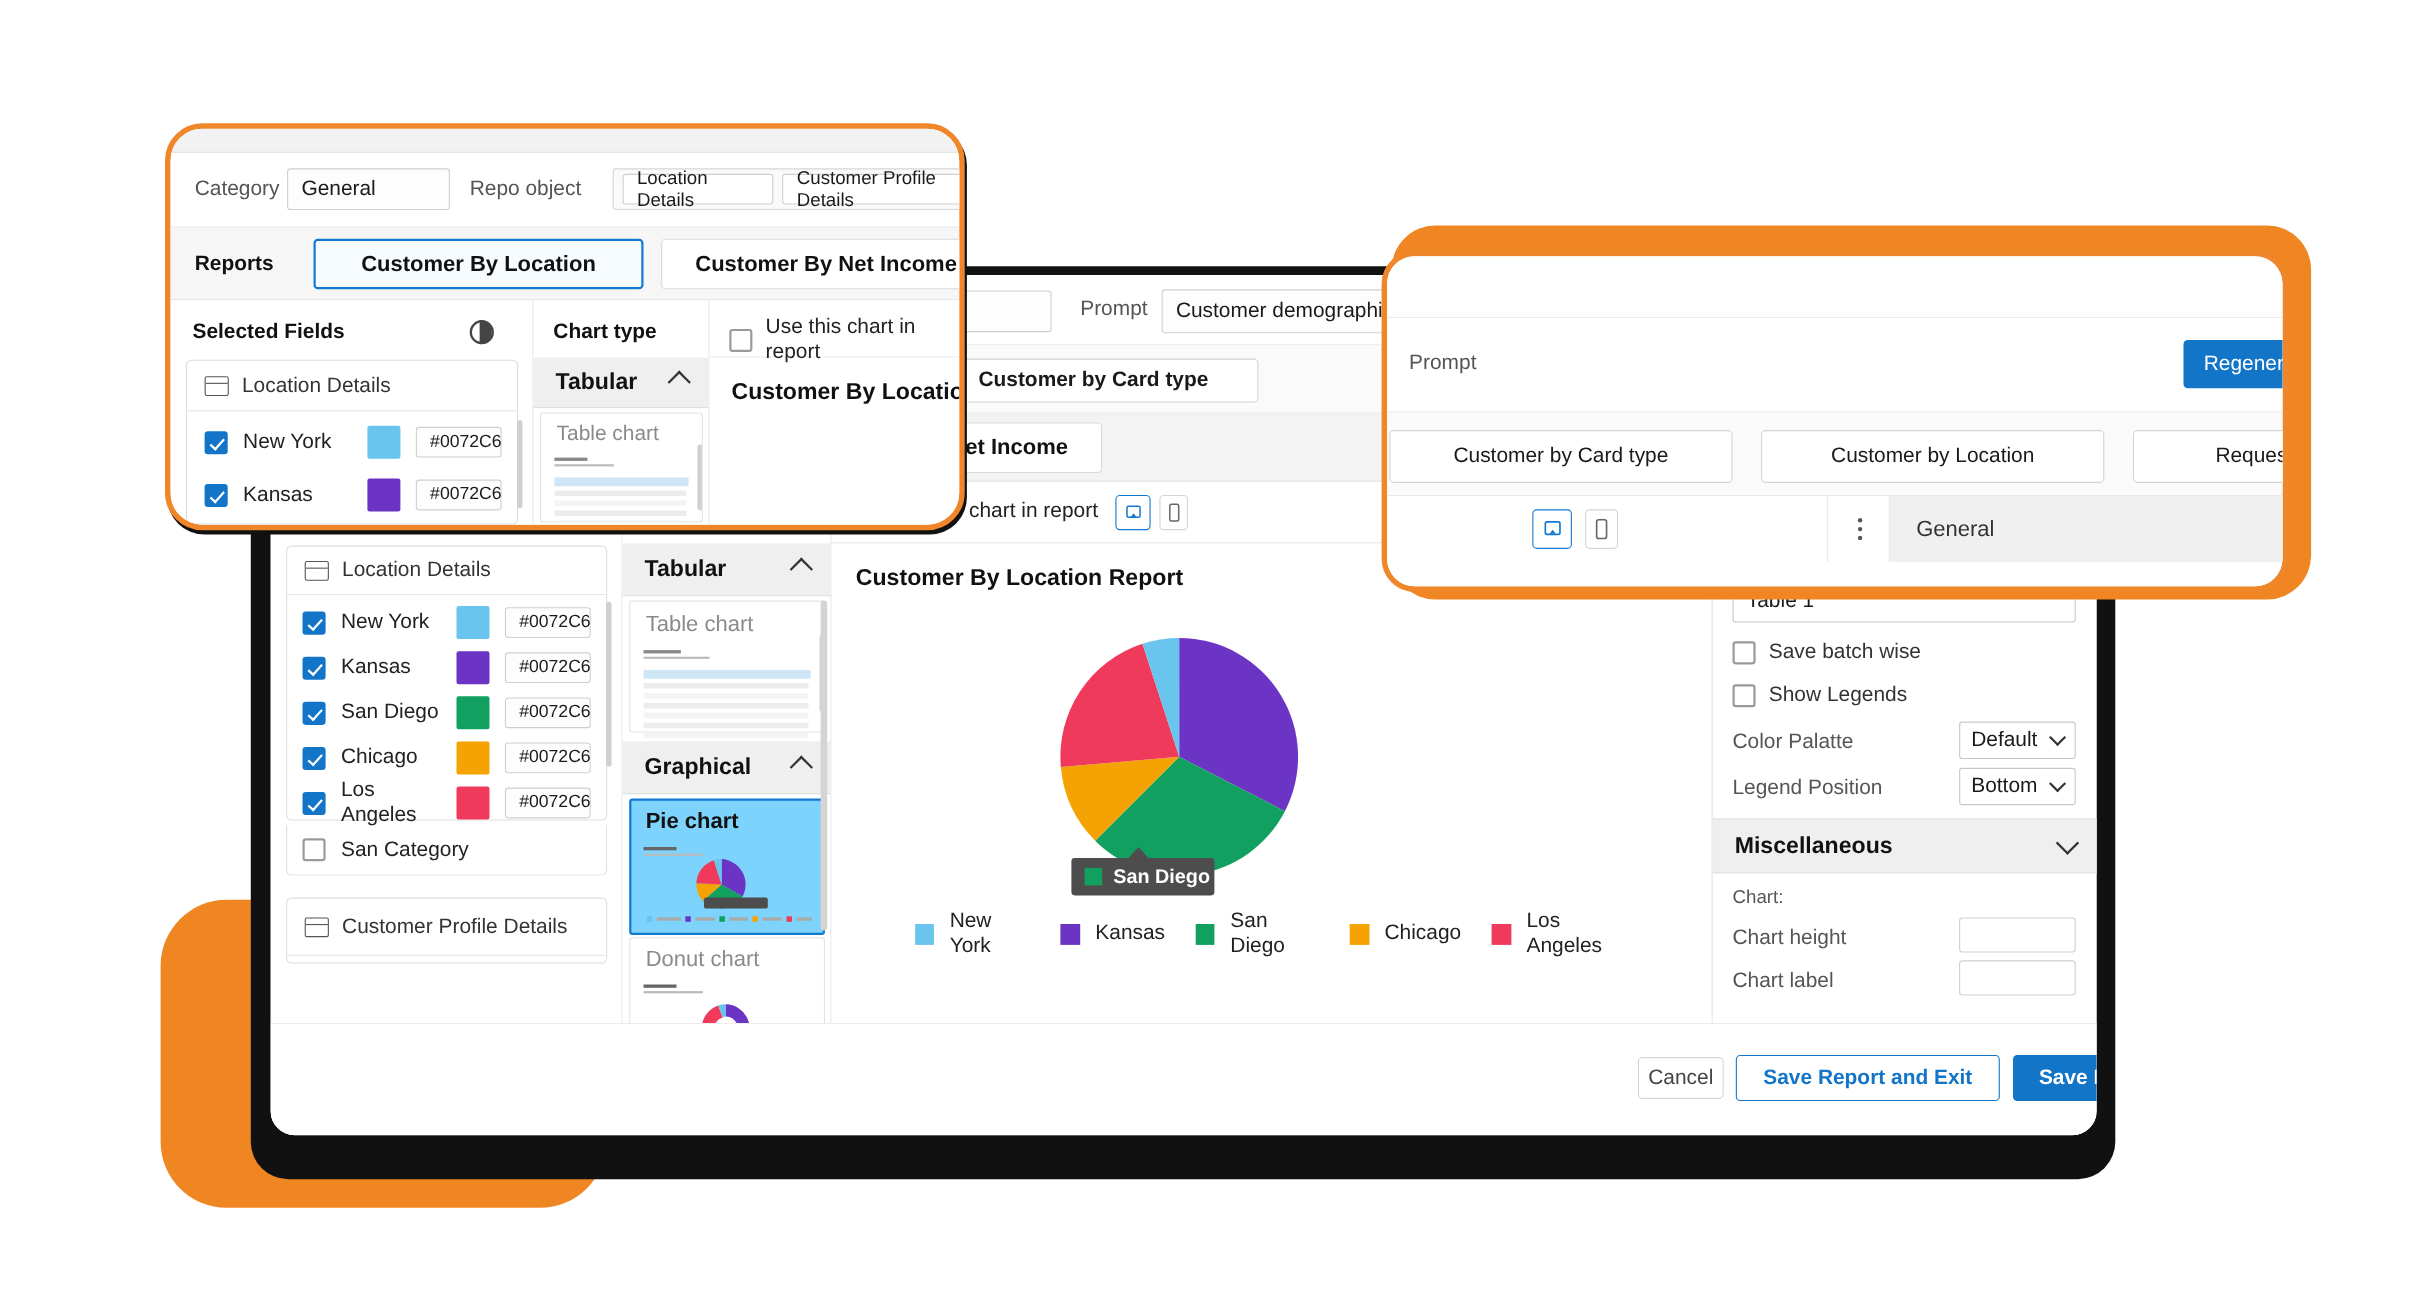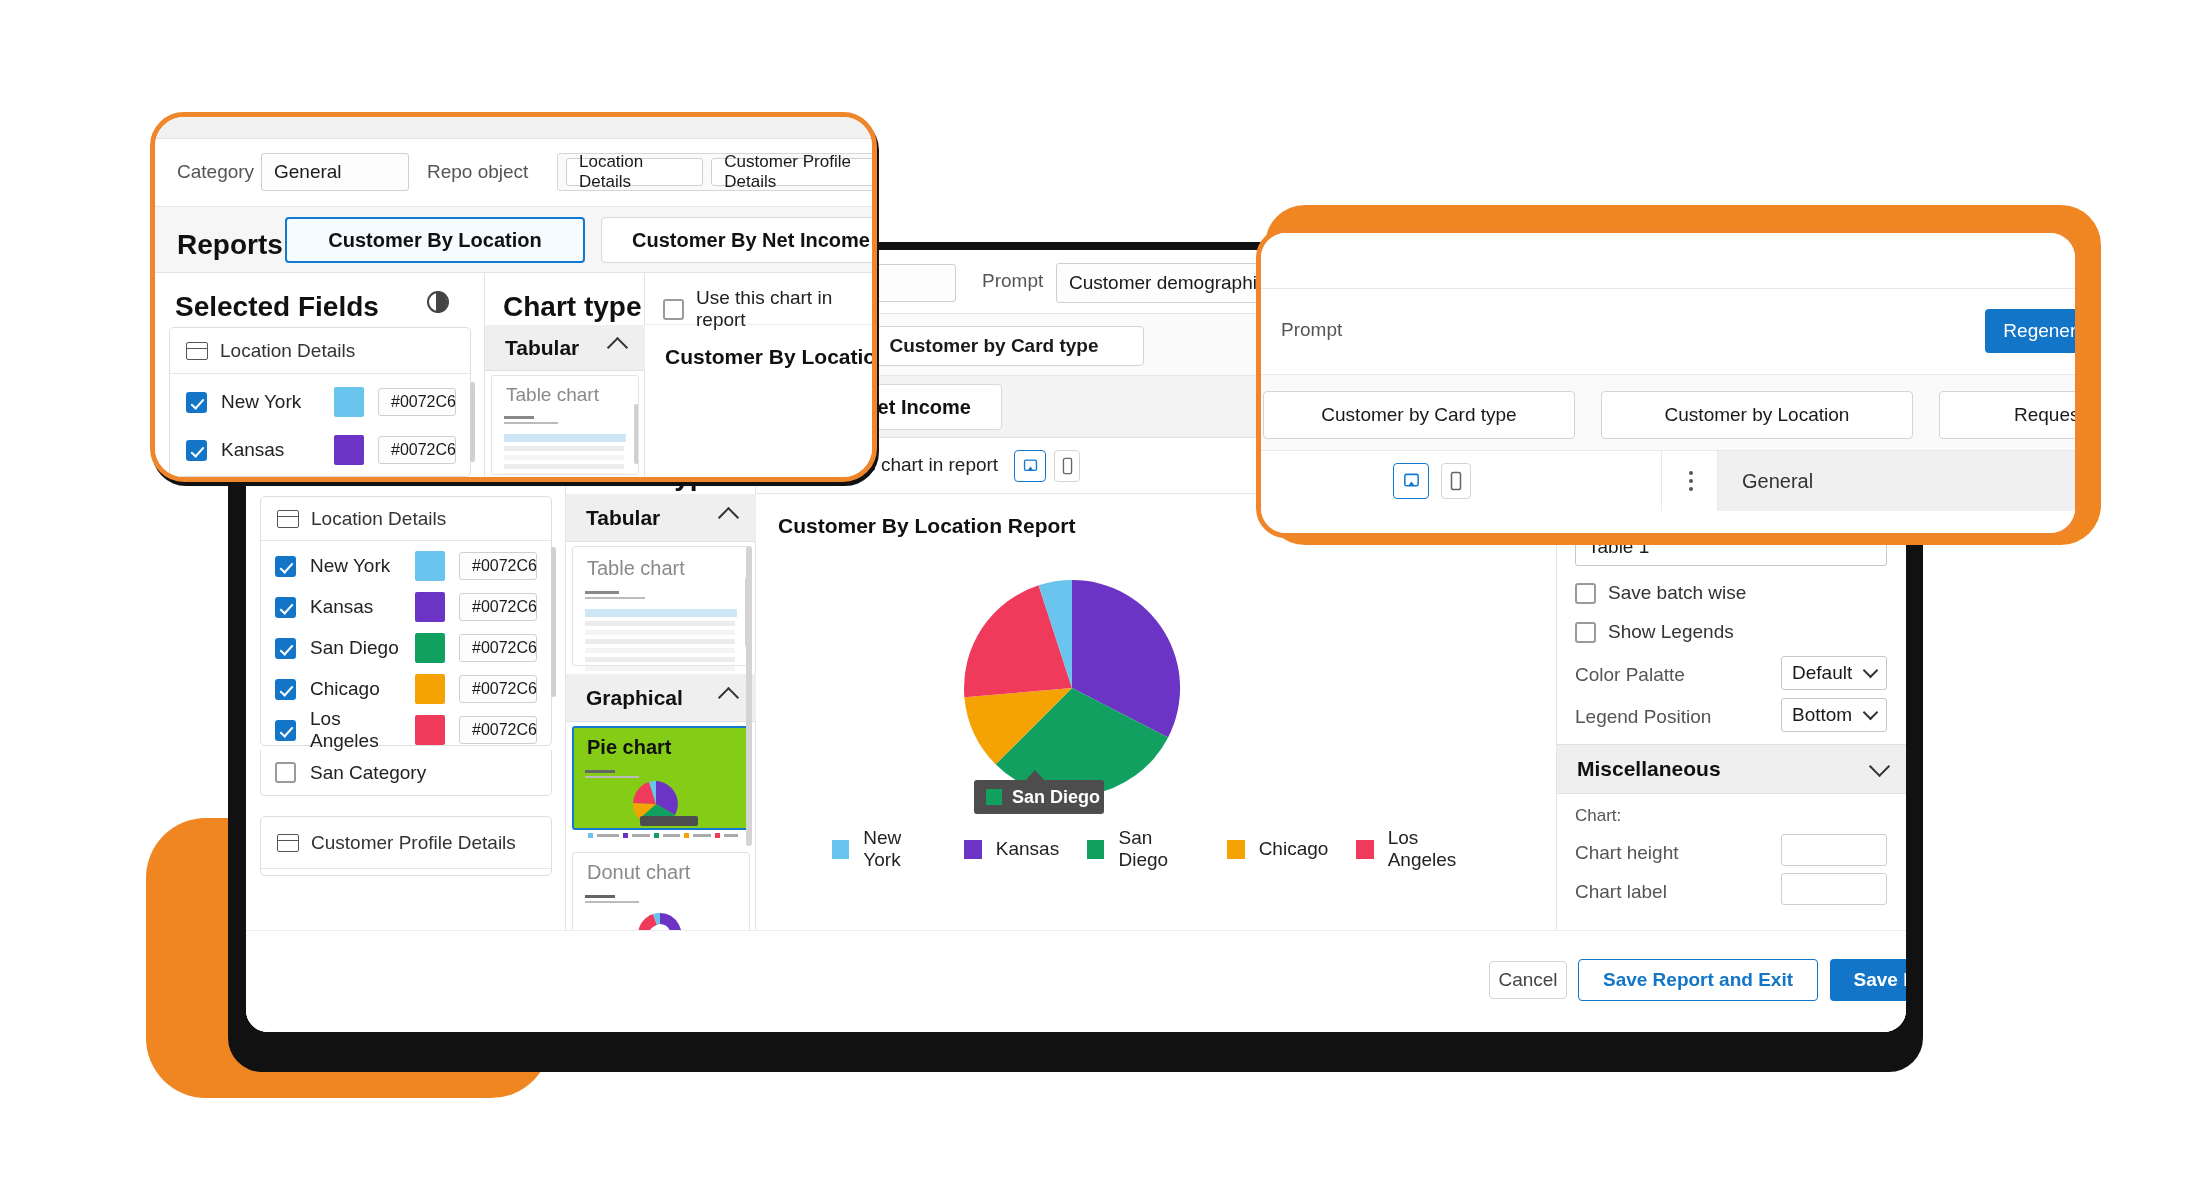--- a/index.html
+++ b/index.html
@@ -13,21 +13,21 @@
   .fld{box-sizing:border-box;border:1px solid #cfcfcf;background:#fdfdfd;border-radius:3px;
        display:flex;align-items:center;padding:0 12px;font-size:19px;color:#1a1a1a;}
   .btn-out{box-sizing:border-box;border:1px solid #d4d4d4;background:#fff;border-radius:4px;
        display:flex;align-items:center;justify-content:center;font-size:19px;color:#1a1a1a;}
   .btn-blue{background:#1275c8;color:#fff;border-radius:4px;display:flex;align-items:center;
        justify-content:center;font-size:19px;font-weight:600;box-sizing:border-box;}
   .tab-sel{box-sizing:border-box;border:2px solid #1279d1;background:#f5fbff;border-radius:4px;
        display:flex;align-items:center;justify-content:center;font-weight:700;font-size:20px;color:#111;}
   .tab{box-sizing:border-box;border:1px solid #d9d9d9;background:#fff;border-radius:4px;
        display:flex;align-items:center;justify-content:center;font-weight:700;font-size:20px;color:#111;}
-  .hdr{font-weight:700;font-size:28px;color:#111;}
+  .hdr{font-weight:700;font-size:19px;color:#111;}
   .sec-hd{box-sizing:border-box;background:#efefef;display:flex;align-items:center;
        justify-content:space-between;padding:0 20px;font-weight:700;font-size:21px;color:#111;
        border-bottom:1px solid #e0e0e0;}
   .chk{width:21px;height:21px;box-sizing:border-box;border:2px solid #9a9a9a;border-radius:3px;
        background:#fff;flex:none;}
   .chk.on{background:#1275c8;border-color:#1275c8;position:relative;}
   .chk.on:after{content:"";position:absolute;left:6px;top:2px;width:5px;height:11px;
        border:solid #fff;border-width:0 2.5px 2.5px 0;transform:rotate(42deg);}
   .sw{width:22px;height:22px;border:2px solid #444;border-radius:50%;position:relative;box-sizing:border-box;}
   .sw:after{content:"";position:absolute;left:7px;top:-2px;width:11px;height:22px;background:#444;
@@ -170,21 +170,21 @@
           <div style="background:#f4f4f4;"></div>
       </div>
       <div class="pane" style="left:172px;top:30px;width:5px;height:70px;background:#d0d0d0;border-radius:3px;"></div>
     </div>
 
     <div class="pane sec-hd" style="left:0;top:236px;width:190px;height:48px;">
       <span>Graphical</span>
       <span class="chev up"></span>
     </div>
 
-    <div class="pane" style="left:6px;top:288px;width:178px;height:104px;border:2.5px solid #1279d1;background:#84cc16;border-radius:3px;">
+    <div class="pane" style="left:6px;top:288px;width:178px;height:124px;border:2.5px solid #1279d1;background:#7dd3fc;border-radius:3px;">
       <div class="pane" style="left:13px;top:8px;font-size:20px;font-weight:700;color:#111;">Pie chart</div>
       <div class="pane" style="left:11px;top:42px;">
         <div style="height:3px;width:30px;background:#666;margin-bottom:3px;"></div>
         <div style="height:2px;width:54px;background:#bbb;"></div>
       </div>
       <svg class="pane" style="left:52px;top:52px;" width="60" height="48" viewBox="0 0 60 48">
         <g transform="translate(30,24)">
           <path d="M0 0 L0 -23 A23 23 0 0 1 19 11 Z" fill="#6b34c4"></path>
           <path d="M0 0 L19 11 A23 23 0 0 1 -17 15 Z" fill="#11a05f"></path>
           <path d="M0 0 L-17 15 A23 23 0 0 1 -23 -1 Z" fill="#f5a302"></path>

